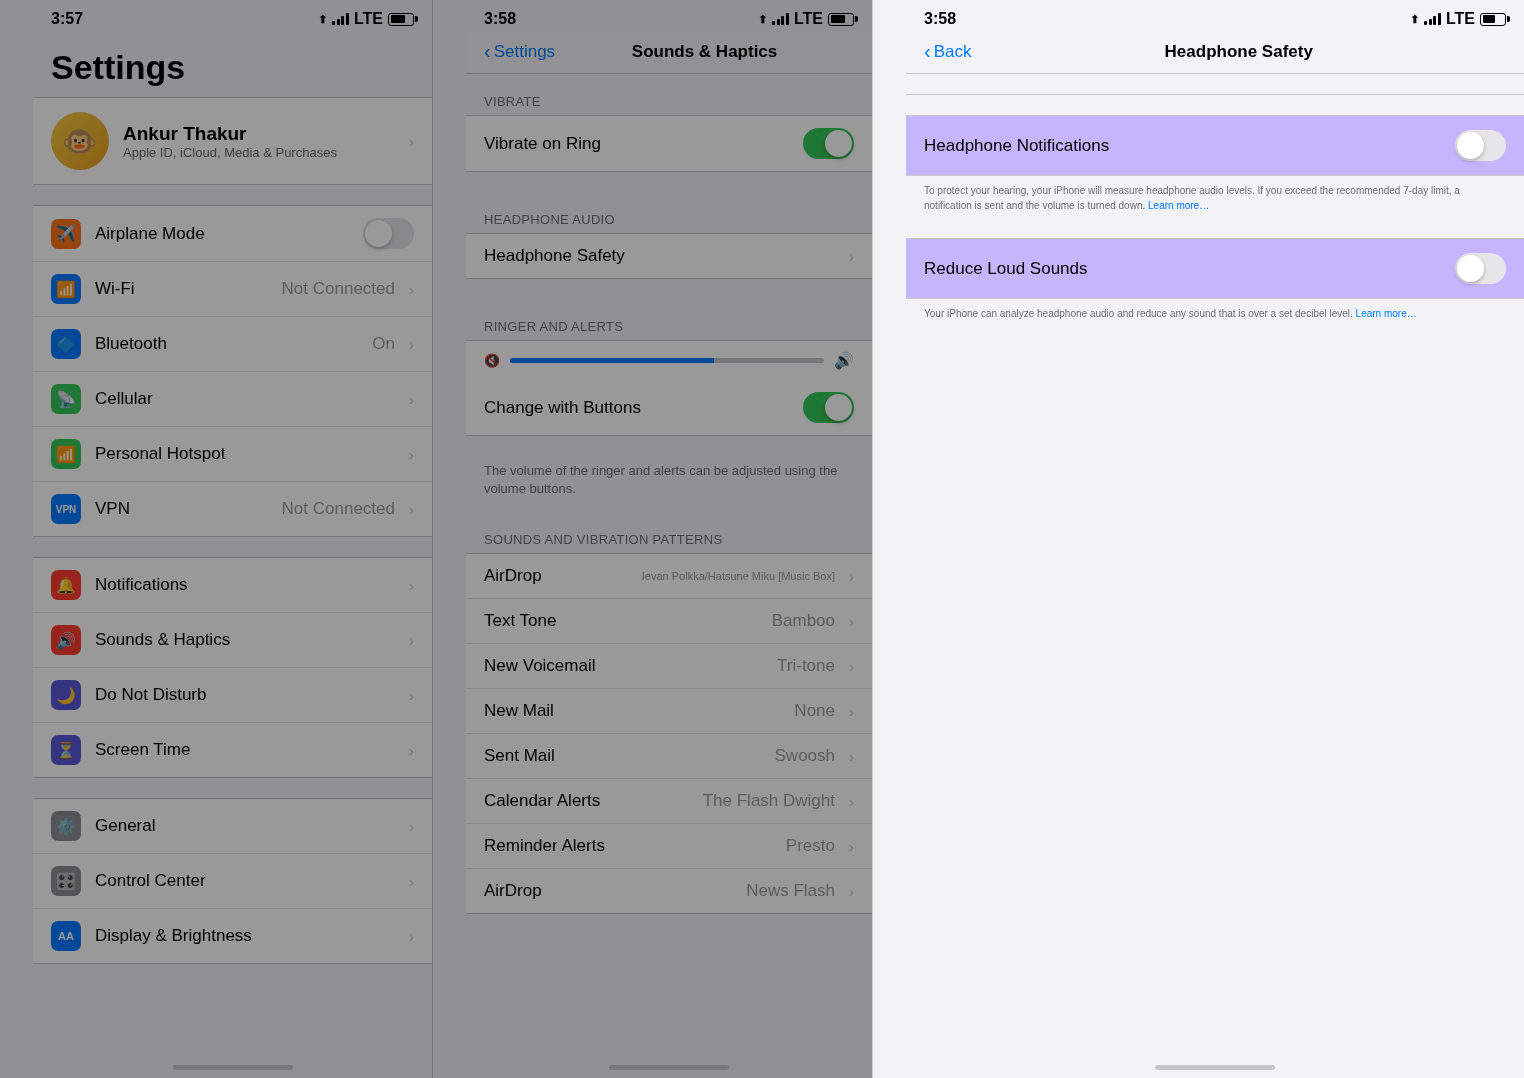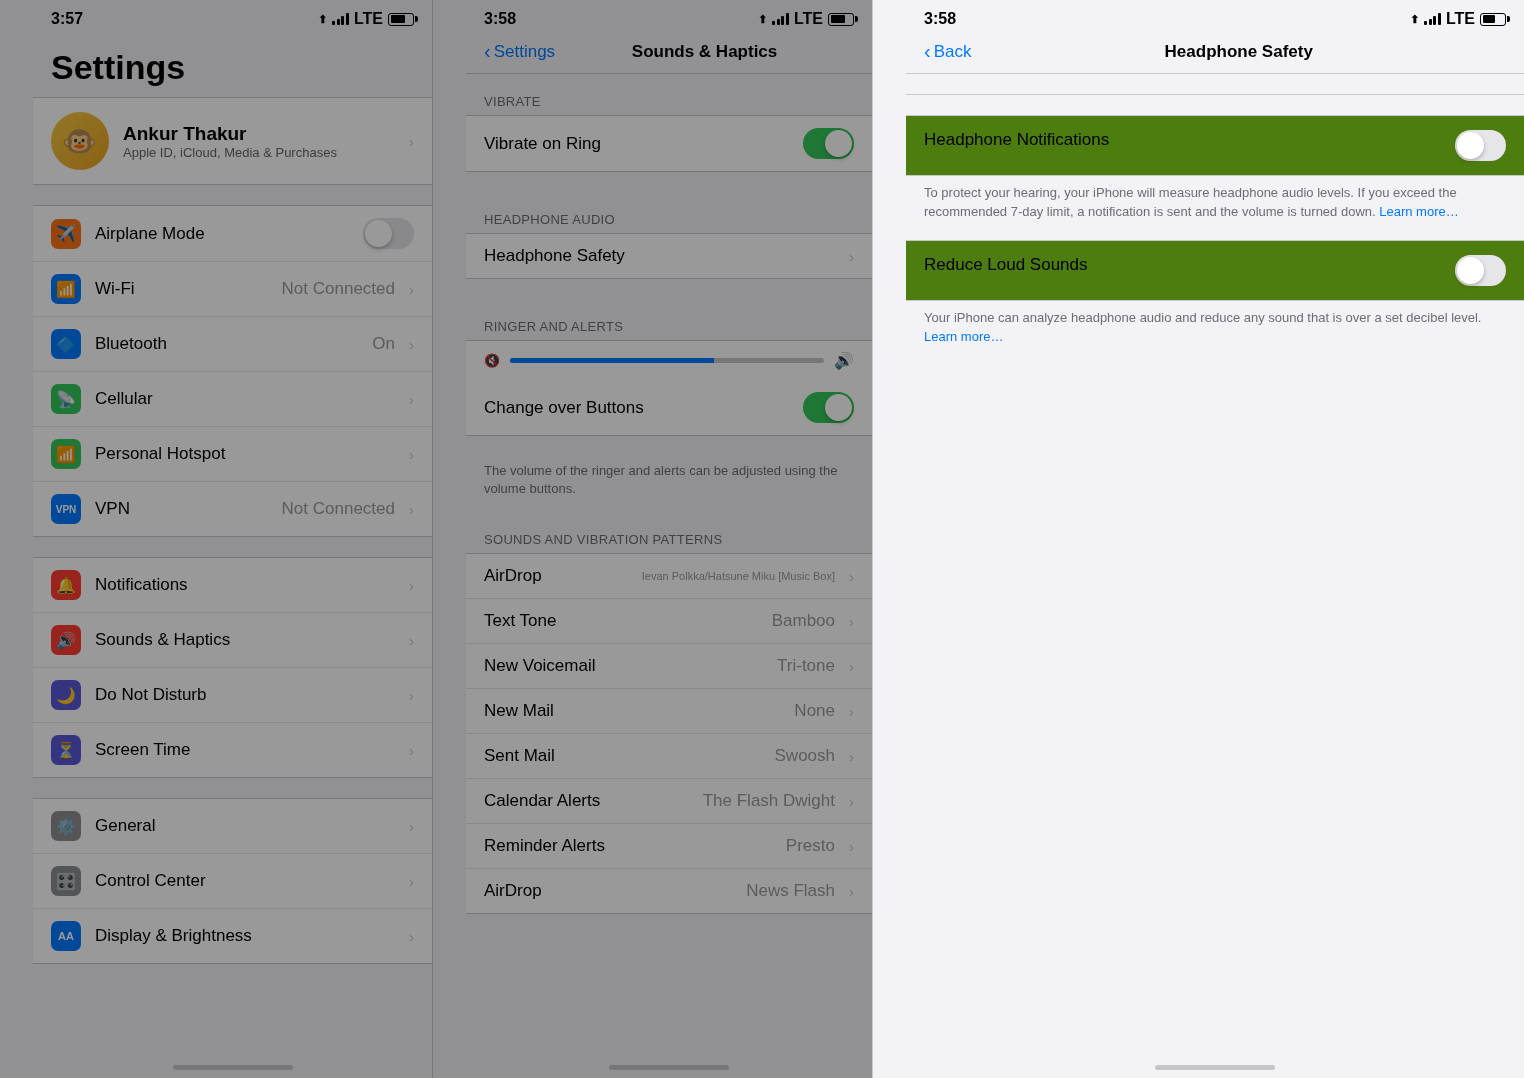--- a/index.html
+++ b/index.html
@@ -213,30 +213,30 @@
 
     
     .hp-section {
       background: #fff;
       margin: 20px 0 0;
       border-top: 0.5px solid #c7c7cc;
       border-bottom: 0.5px solid #c7c7cc;
     }
     .hp-row {
       display: flex;
-      align-items: flex-start;
+      align-items: center;
       padding: 14px 18px;
       border-bottom: 0.5px solid #e5e5ea;
-      background: #4d7c0f;
+      background: #c4b5fd;
     }
     .hp-row:last-child { border-bottom: none; }
     .hp-row-label { flex: 1; font-size: 17px; color: #000; }
     .hp-footer {
       padding: 8px 18px 14px;
-      font-size: 13px;
+      font-size: 10px;
       color: #6d6d72;
       line-height: 1.45;
     }
     .hp-footer a { color: #007aff; text-decoration: none; }
 
     
     .active-row {
       background: #fff !important;
     }
     .headphone-highlight {
@@ -435,21 +435,21 @@
     <div class="section-header">RINGER AND ALERTS</div>
     <div class="settings-group">
       <div class="slider-container">
         <span class="slider-icon-left">🔇</span>
         <div style="flex:1; position:relative; height:5px; background:#c7c7cc; border-radius:3px;">
           <div style="width:65%; height:100%; background:#007aff; border-radius:3px 0 0 3px;"></div>
         </div>
         <span class="slider-icon-right">🔊</span>
       </div>
       <div class="settings-row">
-        <span class="row-label">Change over Buttons</span>
+        <span class="row-label">Change with Buttons</span>
         <div class="toggle-on">
             <div class="toggle-thumb"></div>
           </div>
       </div>
     </div>
     <div class="section-footer">The volume of the ringer and alerts can be adjusted using the volume buttons.</div>
 
     <div class="section-header">SOUNDS AND VIBRATION PATTERNS</div>
     <div class="settings-group">
       <div class="settings-row">
@@ -535,21 +535,21 @@
         <span class="hp-row-label">Headphone Notifications</span>
         <div class="toggle-off">
             <div class="toggle-thumb"></div>
           </div>
       </div>
     </div>
     <div class="hp-footer">
       To protect your hearing, your iPhone will measure headphone audio levels. If you exceed the recommended 7-day limit, a notification is sent and the volume is turned down. <a href="#">Learn more…</a>
     </div>
 
-    <div class="hp-section" style="margin-top:4px;">
+    <div class="hp-section" style="margin-top:11px;">
       <div class="hp-row">
         <span class="hp-row-label">Reduce Loud Sounds</span>
         <div class="toggle-off">
             <div class="toggle-thumb"></div>
           </div>
       </div>
     </div>
     <div class="hp-footer">
       Your iPhone can analyze headphone audio and reduce any sound that is over a set decibel level. <a href="#">Learn more…</a>
     </div>

